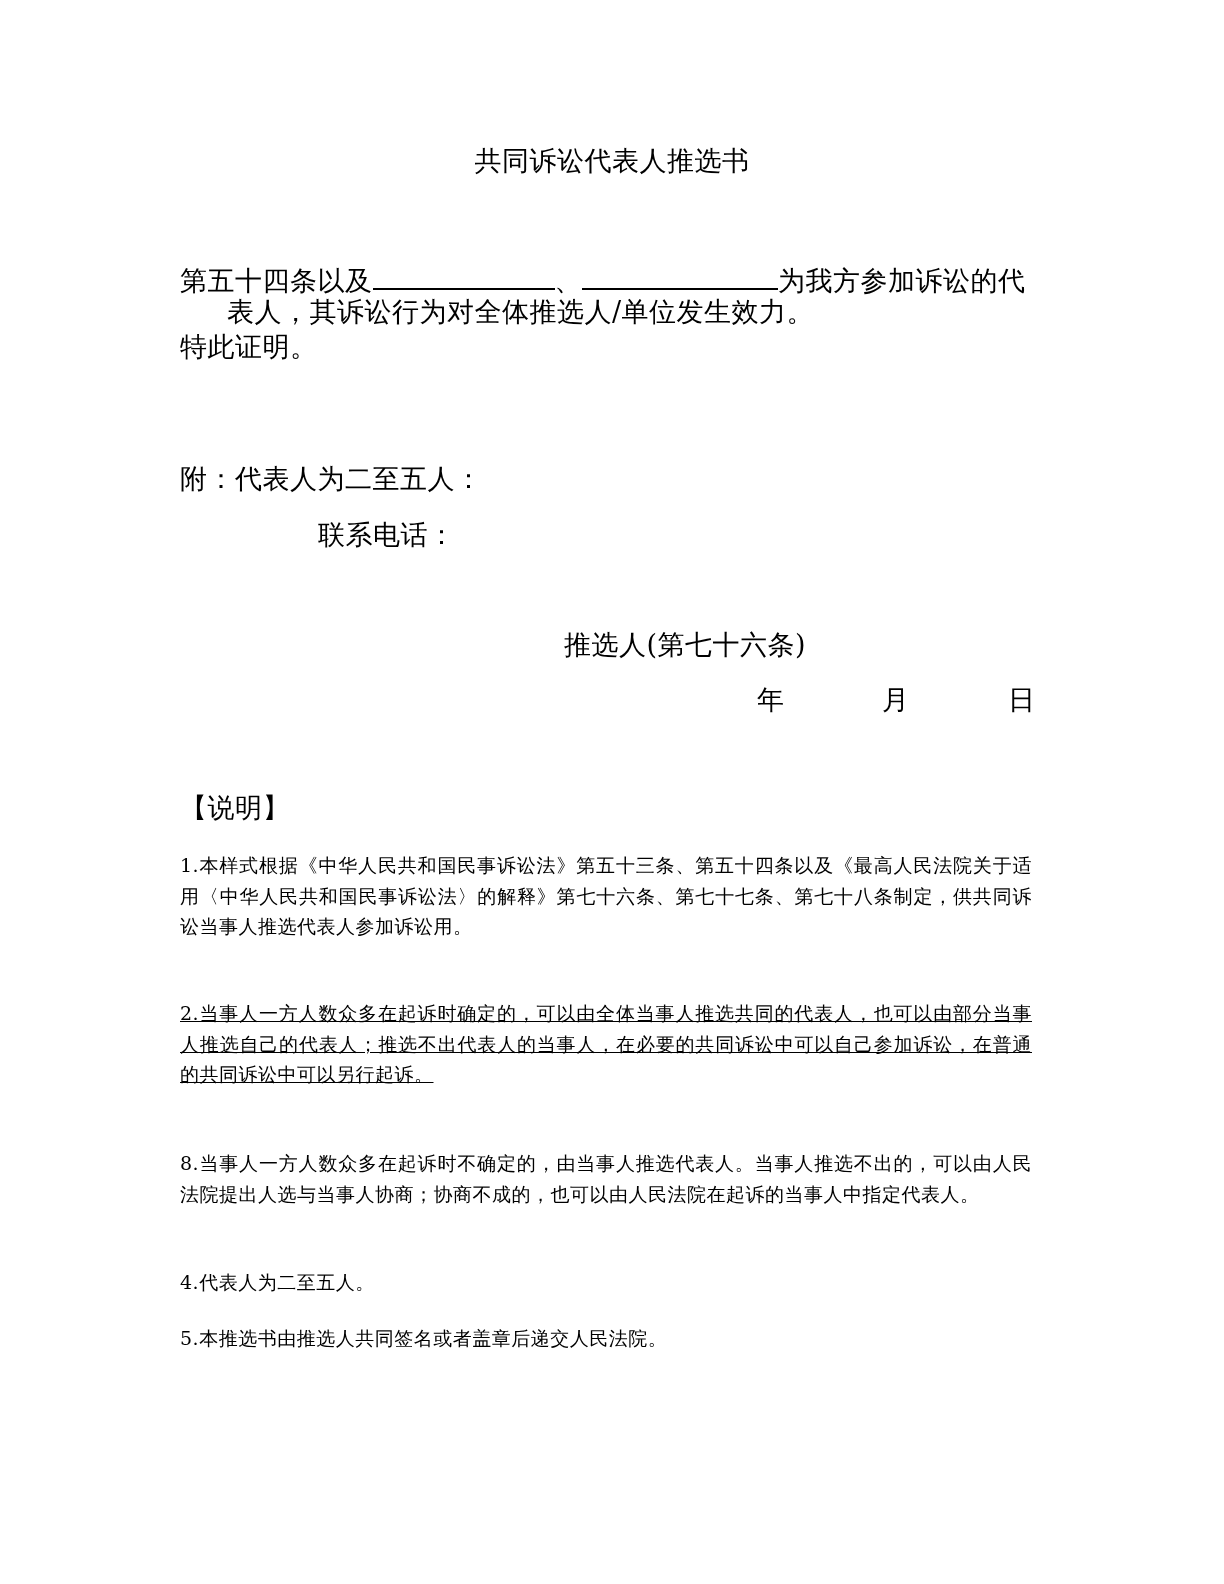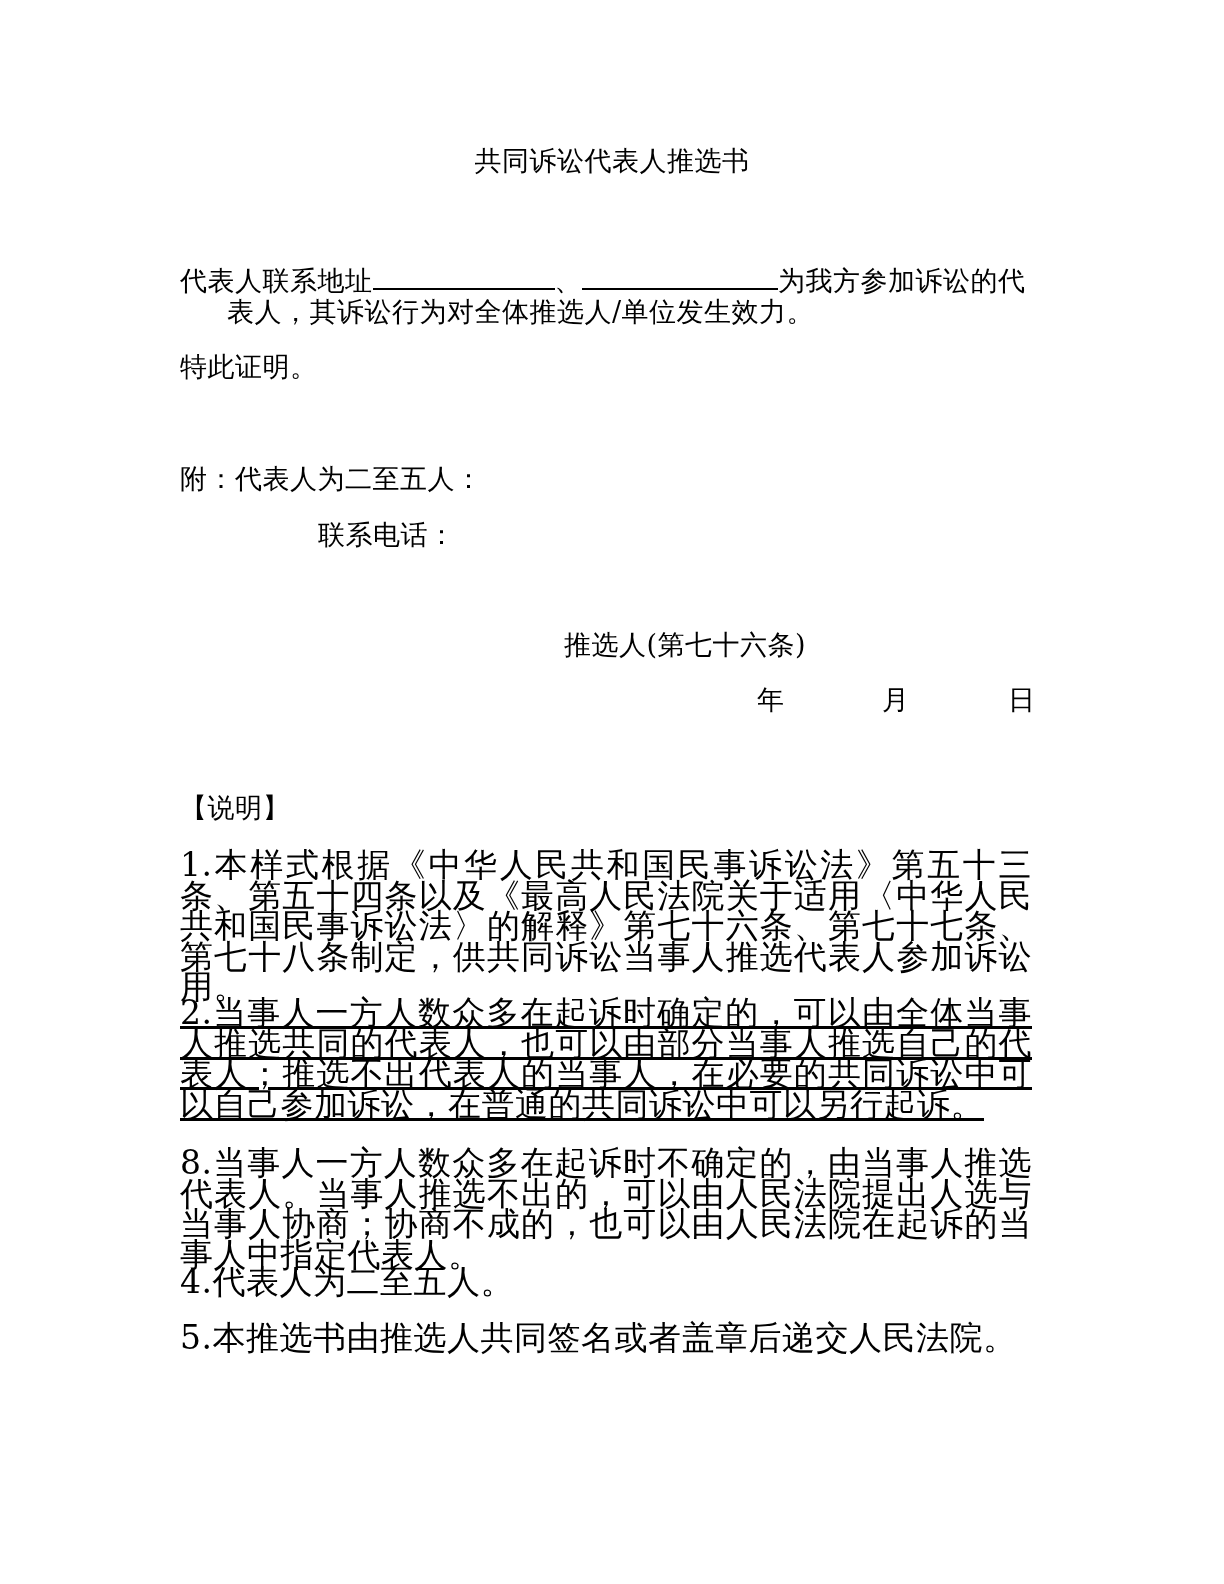--- a/index.html
+++ b/index.html
@@ -1,34 +1,34 @@
 <!DOCTYPE html>
 <html><head>
 <meta charset="utf-8">
 <style>
   html, body { margin: 0; padding: 0; background: #ffffff; }
   body { width: 1224px; height: 1584px; position: relative; overflow: hidden;
          font-family: "DejaVu Serif", "Liberation Serif", serif; color: #000; }
   .t { position: absolute; font-size: 27px; line-height: 34px; white-space: nowrap; letter-spacing: 0.5px; }
   .title { left: 0; width: 1224px; text-align: center; top: 144px; }
   .blank { display: inline-block; border-bottom: 2px solid #000; height: 24px; vertical-align: baseline; }
-  .para { position: absolute; left: 180px; width: 852px; font-size: 33px; line-height: 30.5px;
+  .para { position: absolute; left: 180px; width: 852px; font-size: 19px; line-height: 30.5px;
           text-align: justify; letter-spacing: 0.5px; }
 </style>
 </head>
 <body>
 
 <div>
   <div class="t title">共同诉讼代表人推选书</div>
 
   <div class="t" style="left:180px; top:264px;">
-    <span>代表人联系地址</span><span class="blank" style="width:182px;"></span><span>、</span><span class="blank" style="width:196px;"></span><span>为我方参加诉讼的代</span>
+    <span>第五十四条以及</span><span class="blank" style="width:182px;"></span><span>、</span><span class="blank" style="width:196px;"></span><span>为我方参加诉讼的代</span>
   </div>
   <div class="t" style="left:180px; top:295px;margin-left:47px;">表人，其诉讼行为对全体推选人/单位发生效力。</div>
-  <div class="t" style="left:180px; top:350px;">特此证明。</div>
+  <div class="t" style="left:180px; top:330px;">特此证明。</div>
 
   <div class="t" style="left:180px; top:462px;">附：代表人为二至五人：</div>
   <div class="t" style="left:318px; top:518px;">联系电话：</div>
 
   <div class="t" style="left:564px; top:628px;">推选人(第七十六条)</div>
   <div class="t" style="left:757px; top:683px;">年</div>
   <div class="t" style="left:882px; top:683px;">月</div>
   <div class="t" style="left:1008px; top:683px;">日</div>
 
   <div class="t" style="left:180px; top:793px;font-family:Liberation Mono, monospace;">【说明】</div>

